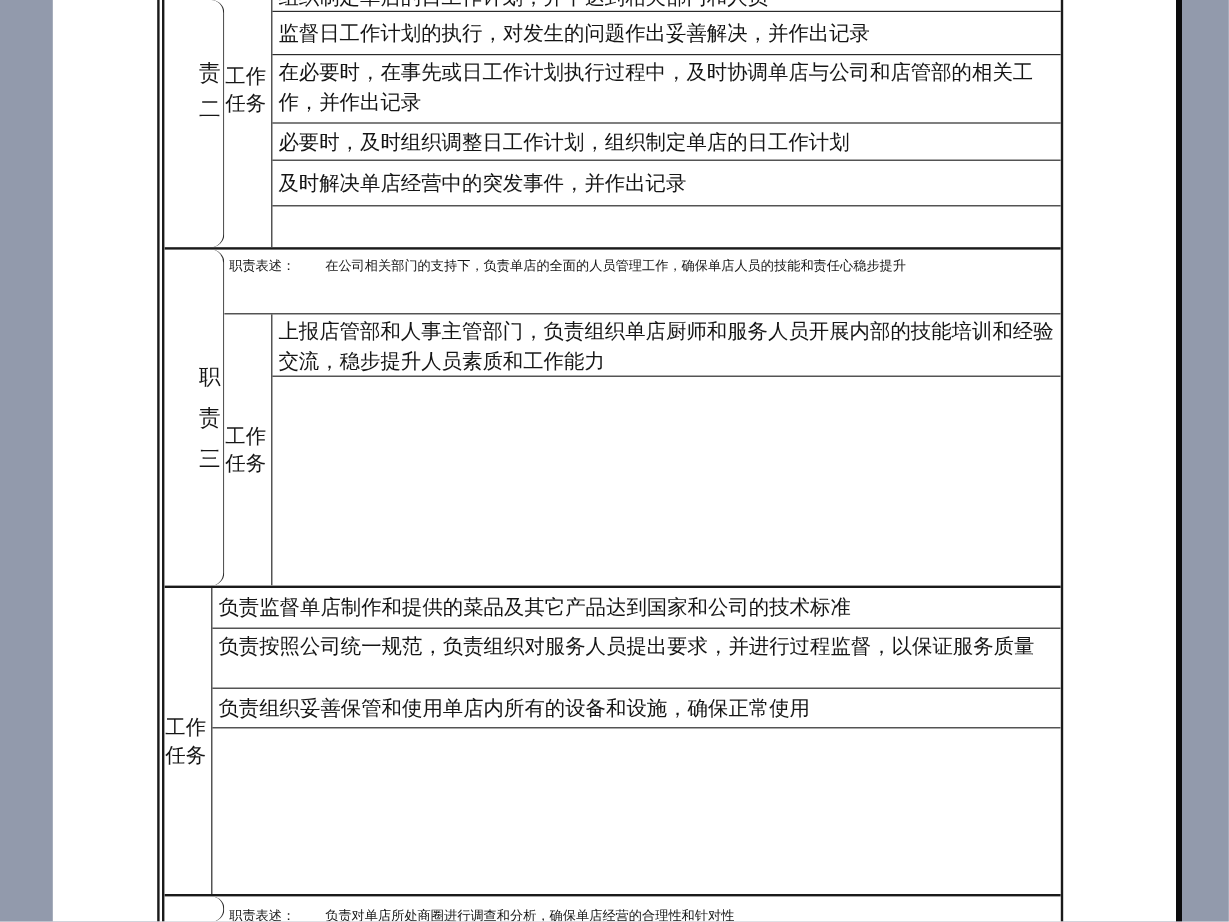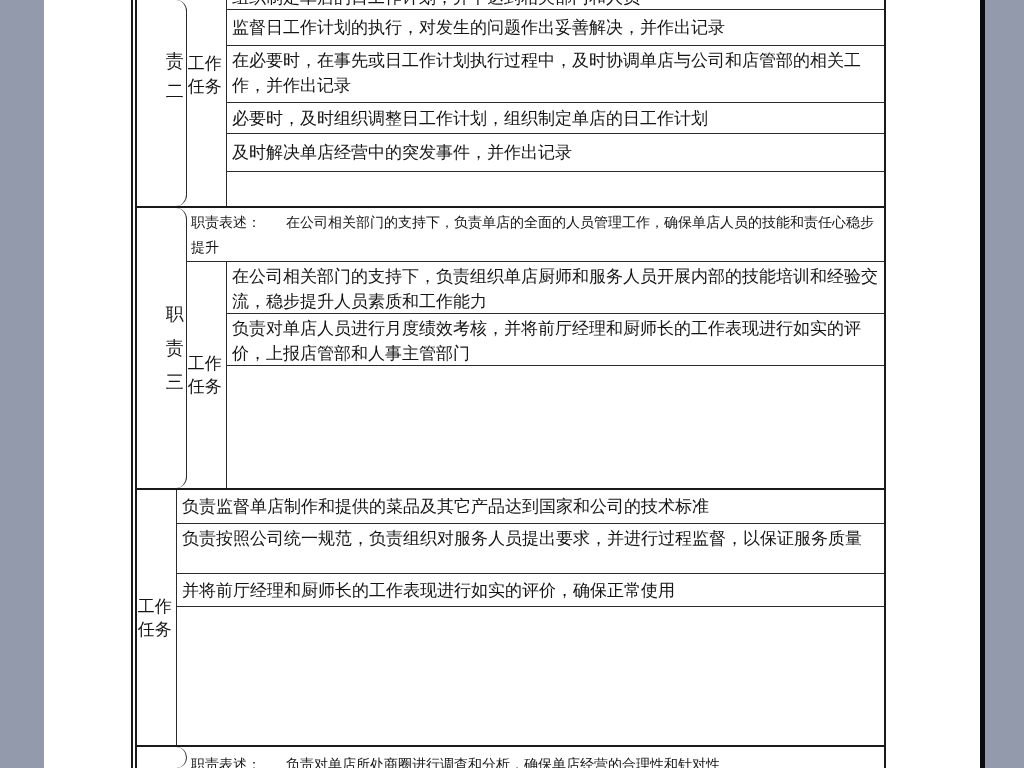--- a/index.html
+++ b/index.html
@@ -38,21 +38,21 @@
   }
   .vlabel {
     width:1.25em; font-size:18px; line-height:34px;
     text-align:center; word-break:break-all;
   }
   .sec-a .col1 { align-items:flex-start; }
   .sec-a .vlabel { padding-top:46px; line-height:30px; }
   .colrest { flex:1; display:flex; flex-direction:column; min-width:0; }
   .desc-row {
     border-bottom:1px solid #2b2b2b;
-    font-size:14px; line-height:25px;
+    font-size:11px; line-height:25px;
     padding:2px 4px 0 4px;
     flex-shrink:0; overflow:hidden;
   }
   .desc-label { margin-right:25px; }
   .tasks { display:flex; flex:1; min-height:0; }
   .col2 {
     width:40px; flex-shrink:0;
     border-right:1px solid #2b2b2b;
     display:flex; justify-content:center; align-items:center;
   }
@@ -117,43 +117,42 @@
       </div>
       <div class="colrest">
         <div class="desc-row" style="height:54px">
           <span class="desc-label">职责表述：</span><span>在公司相关部门的支持下，负责单店的全面的人员管理工作，确保单店人员的技能和责任心稳步提升</span>
         </div>
         <div class="tasks">
           <div class="col2">
             <div class="vlabel2">工作任务</div>
           </div>
           <div class="col3">
-            <div class="task-row multi" style="height:52px"><span>在公司相关部门的支持下，负责组织单店厨师和服务人员开展内部的技能培训和经验交流，稳步提升人员素质和工作能力</span></div>
-            <div class="task-row multi" style="height:52px"><span>负责对单店人员进行月度绩效考核，并将前厅经理和厨师长的工作表现进行如实的评价，上报店管部和人事主管部门</span></div>
+            <div class="task-row multi" style="height:52px"><span>上报店管部和人事主管部门，负责组织单店厨师和服务人员开展内部的技能培训和经验交流，稳步提升人员素质和工作能力</span></div>
             <div class="task-row empty">
                 <span></span>
               </div>
           </div>
         </div>
       </div>
     </section>
 
     <section class="duty-section" style="height:257px">
       <div class="colrest">
         <div class="tasks">
           <div class="col2">
             <div class="vlabel2">工作任务</div>
           </div>
           <div class="col3">
             <div class="task-row" style="height:34px">
                 <span>负责监督单店制作和提供的菜品及其它产品达到国家和公司的技术标准</span>
               </div>
             <div class="task-row multi" style="height:50px"><span>负责按照公司统一规范，负责组织对服务人员提出要求，并进行过程监督，以保证服务质量</span></div>
             <div class="task-row" style="height:33px">
-                <span>并将前厅经理和厨师长的工作表现进行如实的评价，确保正常使用</span>
+                <span>负责组织妥善保管和使用单店内所有的设备和设施，确保正常使用</span>
               </div>
             <div class="task-row empty">
                 <span></span>
               </div>
           </div>
         </div>
       </div>
     </section>
 
     <section class="duty-section sec-d" style="height:23px">

